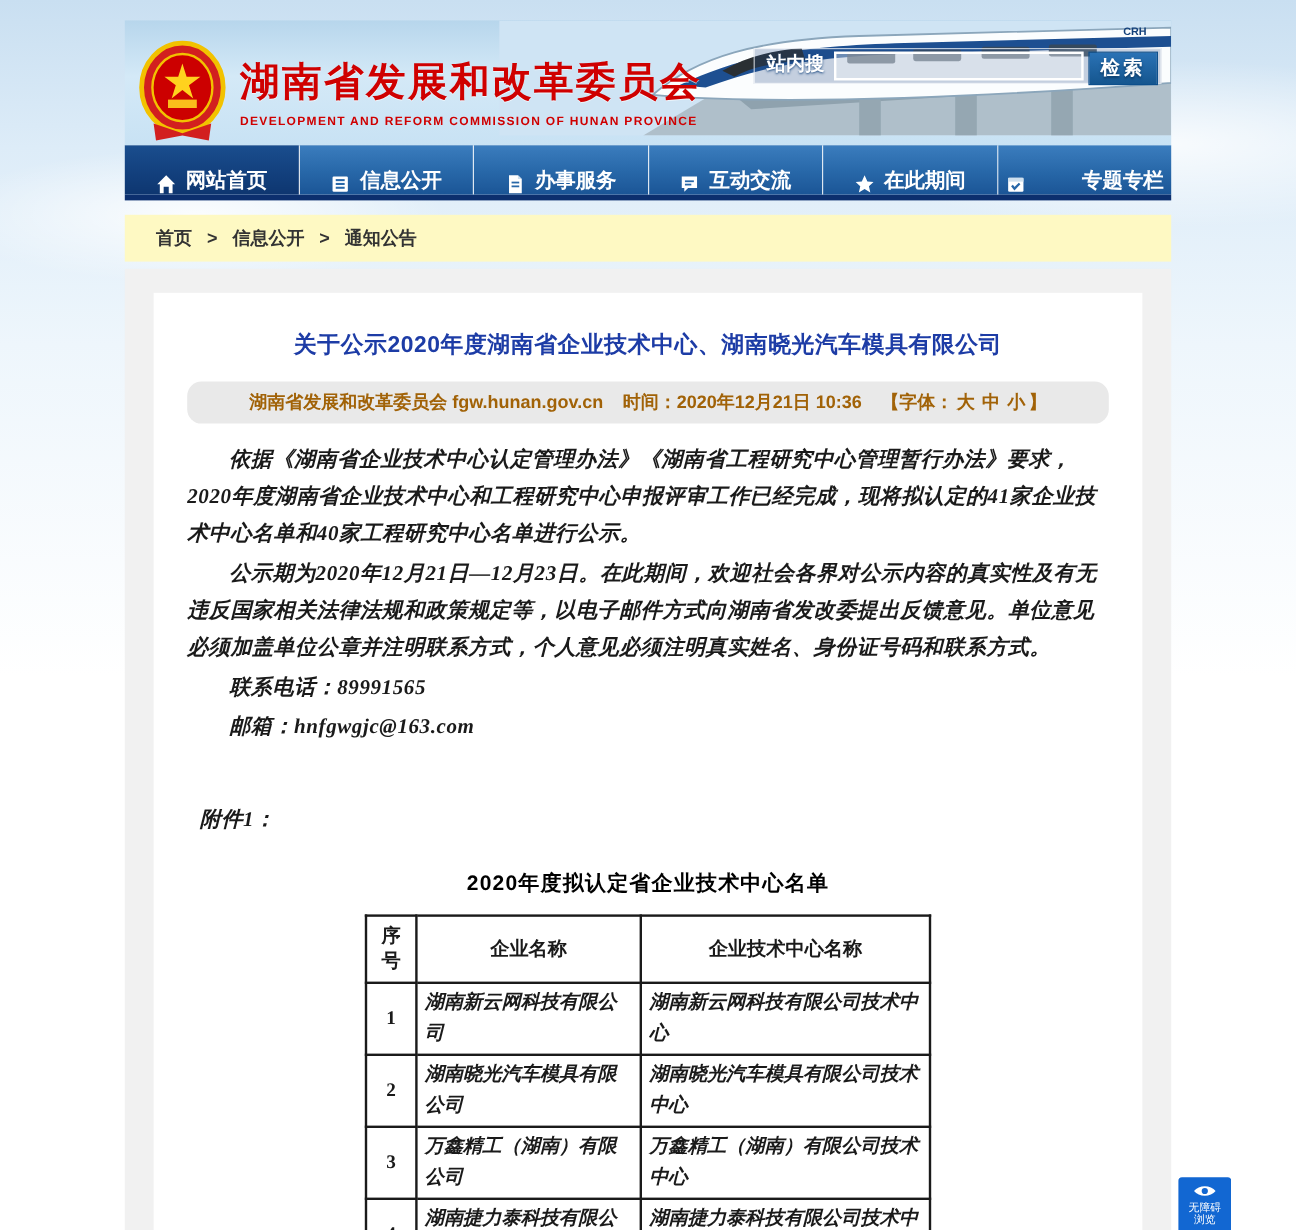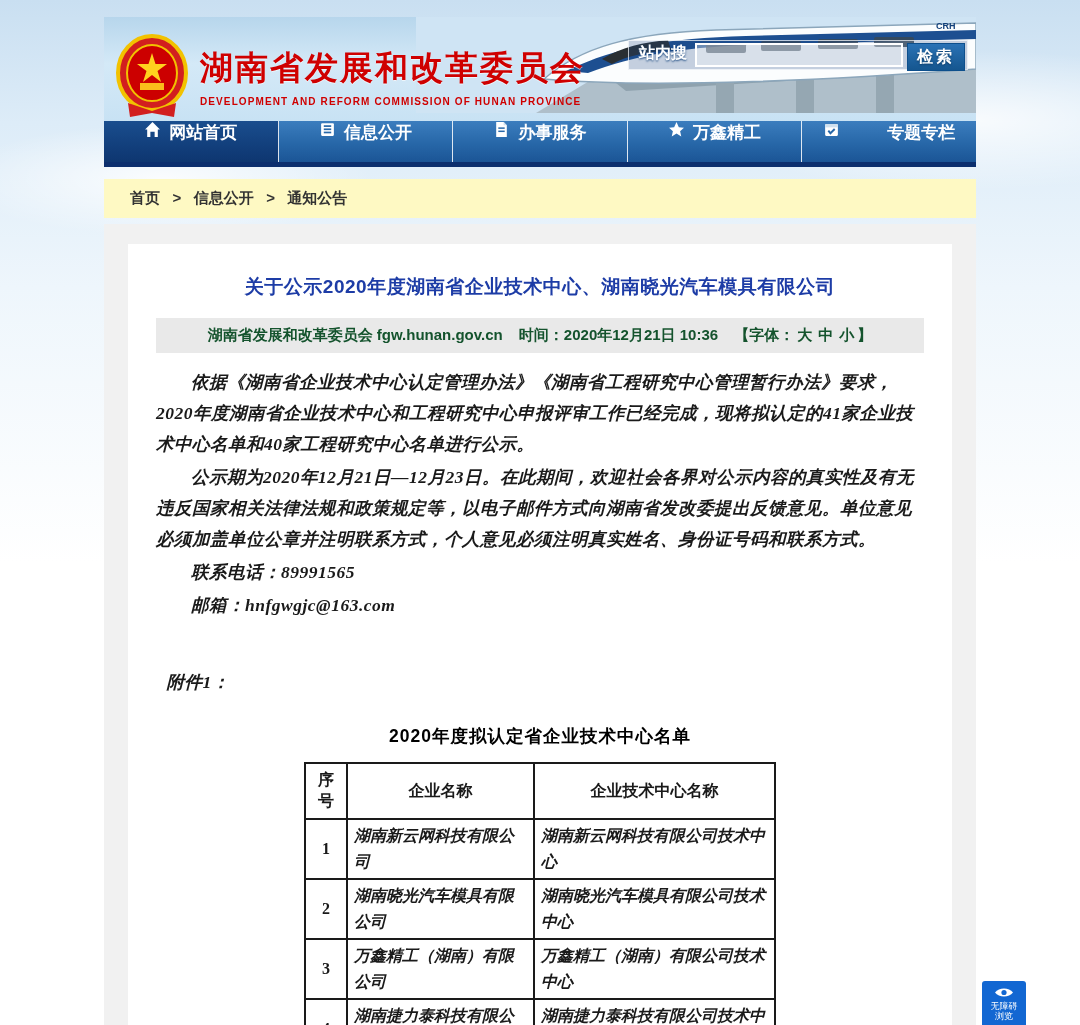--- a/index.html
+++ b/index.html
@@ -46,21 +46,21 @@
   .search-btn {
     height: 28px; margin-left: 4px; padding: 0 9px; border: 1px solid #0d4f8c;
     background: linear-gradient(180deg, #2a72b5, #15568f); color: #fff;
     font-size: 16px; font-weight: bold; letter-spacing: 3px; cursor: pointer;
     text-shadow: 0 1px 2px #0c3a66;
   }
 
   
   .nav { display: flex; height: 46px; border-bottom: 5px solid #0c2f6e; }
   .nav-item {
-    flex: 1; display: flex; align-items: flex-start; justify-content: center; gap: 8px;
+    flex: 1; display: flex; align-items: flex-end; justify-content: center; gap: 8px;
     color: #fff; font-size: 17px; font-weight: bold; cursor: pointer;
     background: linear-gradient(180deg, #3b7dbe 0%, #2767a8 55%, #1b5596 100%);
     border-right: 1px solid rgba(255,255,255,.85);
   }
   .nav-item:last-child { border-right: none; gap: 47px; }
   .nav-item.active { background: linear-gradient(180deg, #1a4e8e 0%, #123f7c 60%, #0e3670 100%); }
   .nav-item svg { width: 17px; height: 17px; }
 
   
   .crumb-bar { background: #fef9c3; margin-top: 12px; padding: 10px 0 10px 26px; }
@@ -69,21 +69,21 @@
   .crumb-sep { margin: 0 8px; color: #555; }
 
   
   .content-wrap { background: #f1f1f1; margin-top: 6px; padding: 20px 24px 24px; min-height: 800px; }
   .article-box { background: #ffffff; padding: 30px 28px 40px; min-height: 780px; }
   .article-title {
     text-align: center; color: #1d3ca6; font-size: 19px; font-weight: bold; letter-spacing: .5px;
   }
   .meta-bar {
     margin-top: 18px; background: #e9e9e9; padding: 8px 10px; text-align: center;
-    font-size: 15px; font-weight: bold; color: #14532d; white-space: nowrap;
+    font-size: 15px; font-weight: bold; color: #a16207; white-space: nowrap; border-radius: 12px;
   }
   .meta-bar .seg { margin: 0 6px; }
   .font-size-link { cursor: pointer; margin: 0 3px; }
 
   .doc { font-family: "Liberation Serif", "DejaVu Serif", serif; font-style: italic;
          font-weight: 600; color: #1a1a1a; }
   .doc p { font-size: 17.5px; line-height: 31px; text-indent: 2em; margin-top: 14px;
            letter-spacing: .5px; }
   .doc p.tight { margin-top: 2px; }
   .doc p.attachment { margin-top: 46px; text-indent: 0.6em; }
@@ -180,23 +180,31 @@
       <svg viewBox="0 0 16 16">
           <path d="M3 1 H10 L13 4 V15 H3 Z" fill="#fff"></path>
           <path d="M10 1 L13 4 H10 Z" fill="#cfe0ee"></path>
           <rect x="5" y="6" width="6" height="1.4" fill="#2767a8"></rect>
           <rect x="5" y="9" width="6" height="1.4" fill="#2767a8"></rect>
         </svg>
       <span>办事服务</span>
     </div>
     <div class="nav-item">
       <svg viewBox="0 0 16 16">
+          <path d="M2 2 H14 V11 H7 L4 14 V11 H2 Z" fill="#fff"></path>
+          <rect x="4.5" y="5" width="7" height="1.4" fill="#2767a8"></rect>
+          <rect x="4.5" y="7.6" width="5" height="1.4" fill="#2767a8"></rect>
+        </svg>
+      <span>互动交流</span>
+    </div>
+    <div class="nav-item">
+      <svg viewBox="0 0 16 16">
           <polygon points="8,1 10.2,5.8 15,6.3 11.4,9.6 12.5,14.5 8,11.8 3.5,14.5 4.6,9.6 1,6.3 5.8,5.8" fill="#fff"></polygon>
         </svg>
-      <span>万鑫精工</span>
+      <span>在此期间</span>
     </div>
     <div class="nav-item">
       <svg viewBox="0 0 16 16">
           <rect x="2" y="3" width="12" height="11" rx="1" fill="#fff"></rect>
           <rect x="2" y="3" width="12" height="3" fill="#cfe0ee"></rect>
           <path d="M5 9 L7 11.5 L11 7.5" stroke="#2767a8" stroke-width="1.8" fill="none"></path>
         </svg>
       <span>专题专栏</span>
     </div>
   </div>

